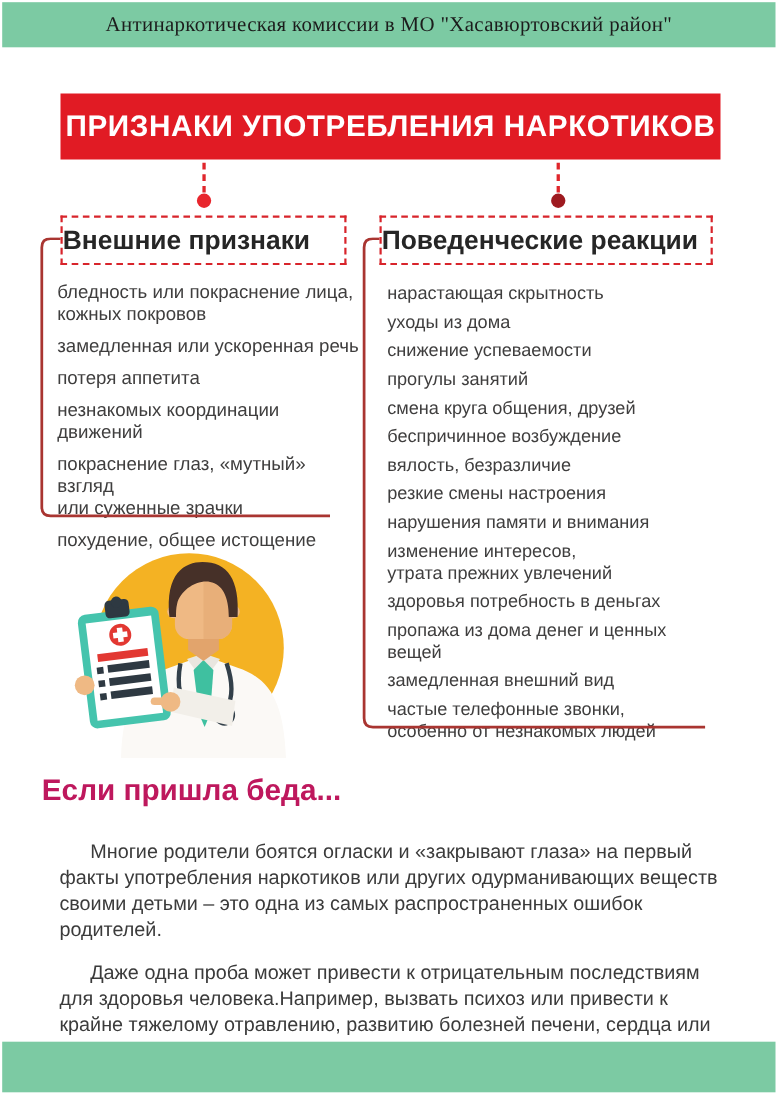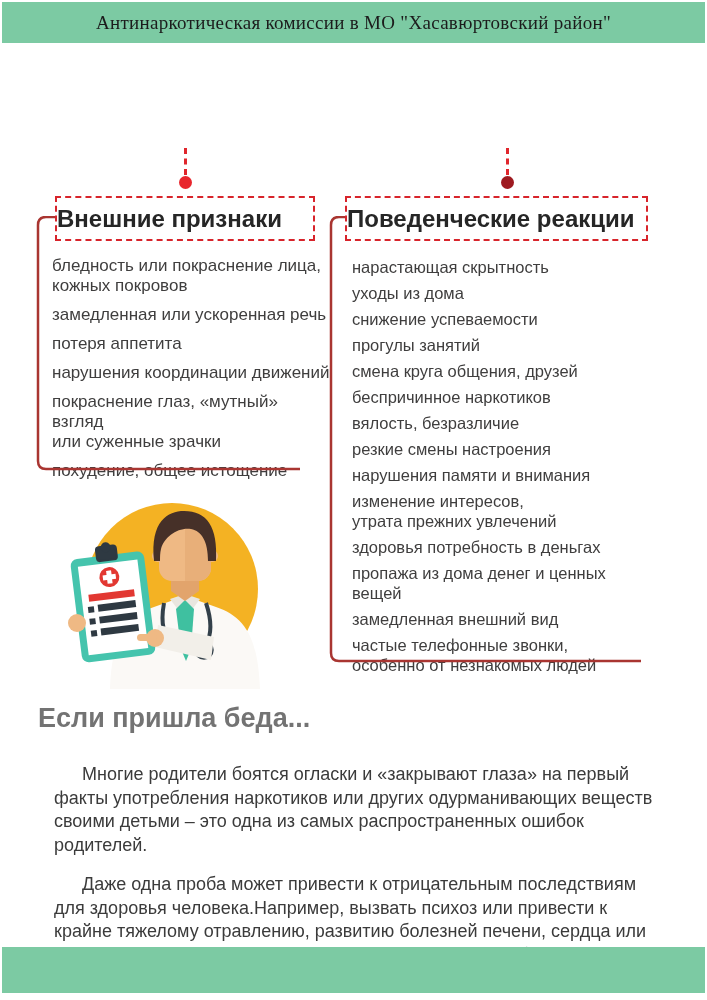--- a/index.html
+++ b/index.html
@@ -34,33 +34,36 @@
 
   ul.symptoms{position:absolute;margin:0;padding:0;list-style:none;}
   ul.symptoms li{white-space:pre-line;color:#3f3e3e;}
   ul.symptoms.left{left:52px;top:256px;width:278px;}
   ul.symptoms.left li{font-size:17px;line-height:20px;margin-bottom:9px;}
   ul.symptoms.right{left:352px;top:257px;width:306px;}
   ul.symptoms.right li{font-size:16.5px;line-height:20px;margin-bottom:6px;}
 
   .doctor-wrap{position:absolute;left:60px;top:497px;width:230px;height:192px;}
 
-  .footer-heading{position:absolute;left:38px;top:703px;font-size:27px;font-weight:bold;color:#737373;}
+  .footer-heading{position:absolute;left:38px;top:703px;font-size:27px;font-weight:bold;color:#be185d;}
   .footer-text{position:absolute;left:38px;top:747px;width:648px;font-size:18px;line-height:23.5px;color:#3b3b3b;}
   .footer-text p{margin:16px;text-indent:28px;}
 </style>
 </head>
 <body>
 
 <div class="page">
 
   <div class="green-bar top">
     <span class="banner-text">Антинаркотическая комиссии в МО "Хасавюртовский район"</span>
   </div>
 
+  <div class="red-banner">
+    <span class="title-text">ПРИЗНАКИ УПОТРЕБЛЕНИЯ НАРКОТИКОВ</span>
+  </div>
 
   <div class="connector left"></div>
   <div class="connector right"></div>
   <div class="dot left"></div>
   <div class="dot right"></div>
 
   <div class="dashed-box left">
     <span class="box-title">Внешние признаки</span>
   </div>
   <div class="dashed-box right">
@@ -73,33 +76,33 @@
   <svg class="bracket right" width="314" height="448">
     <path d="M18 1 H10 Q2 1 2 9 V437 Q2 445 10 445 H312" fill="none" stroke="#a93531" stroke-width="2.5"></path>
   </svg>
 
   <ul class="symptoms left">
 
   <li>бледность или покраснение лица,
 кожных покровов</li>
       <li>замедленная или ускоренная речь</li>
       <li>потеря аппетита</li>
-      <li>нарушения координации движений</li>
+      <li>незнакомых координации движений</li>
       <li>покраснение глаз, «мутный» взгляд
 или суженные зрачки</li>
       <li>похудение, общее истощение</li>
     </ul>
   <ul class="symptoms right">
 
   <li>нарастающая скрытность</li>
       <li>уходы из дома</li>
       <li>снижение успеваемости</li>
       <li>прогулы занятий</li>
       <li>смена круга общения, друзей</li>
-      <li>беспричинное наркотиков</li>
+      <li>беспричинное возбуждение</li>
       <li>вялость, безразличие</li>
       <li>резкие смены настроения</li>
       <li>нарушения памяти и внимания</li>
       <li>изменение интересов,
 утрата прежних увлечений</li>
       <li>здоровья потребность в деньгах</li>
       <li>пропажа из дома денег и ценных вещей</li>
       <li>замедленная внешний вид</li>
       <li>частые телефонные звонки,
 особенно от незнакомых людей</li>

